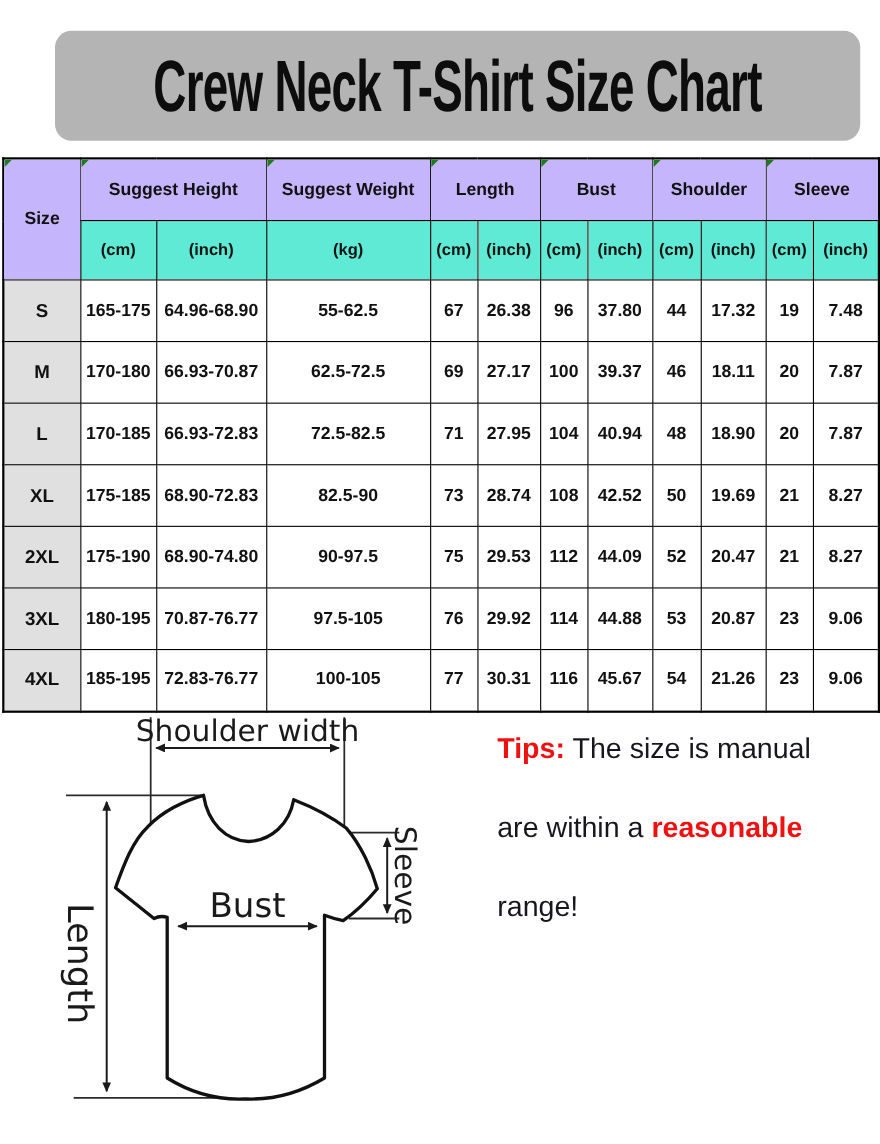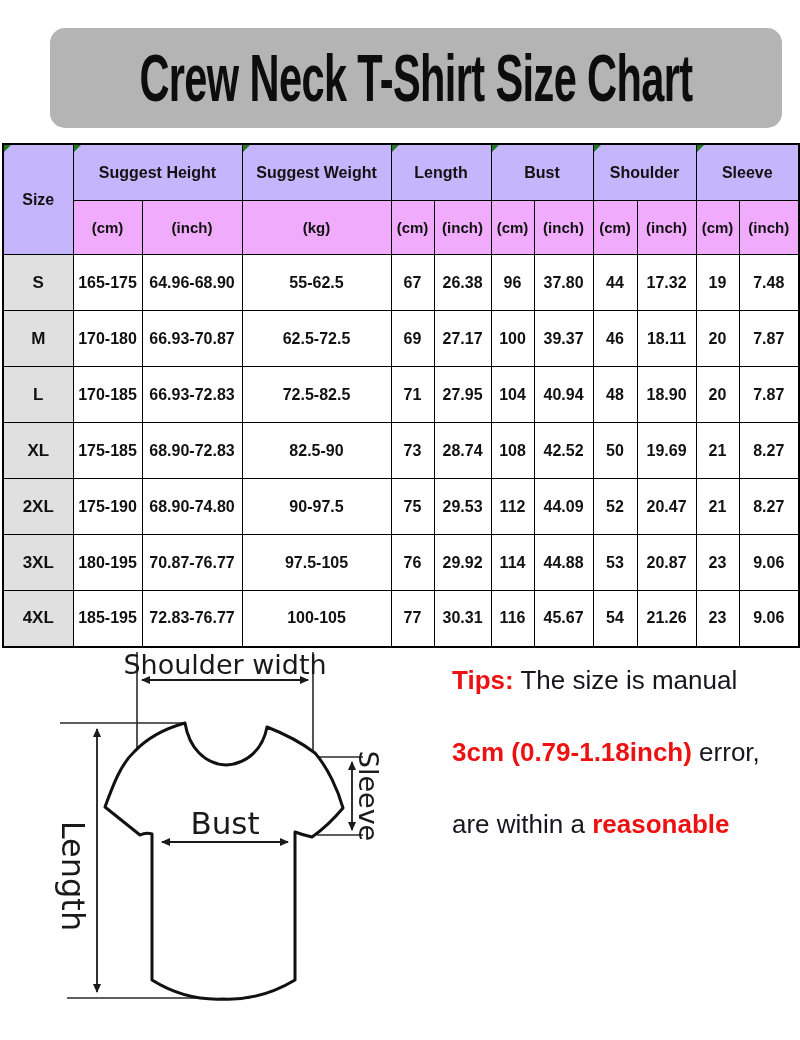--- a/index.html
+++ b/index.html
@@ -22,21 +22,21 @@
   table.size-table{
     position:absolute;left:2px;top:143px;width:796px;
     border-collapse:collapse;table-layout:fixed;
     border:2px solid #000;
   }
   table.size-table th,table.size-table td{
     border:1.5px solid #000;text-align:center;vertical-align:middle;
     color:#111;padding:0;overflow:hidden;
   }
   thead tr.groups th{height:55px;background:#c4b5fd;font-size:16px;font-weight:700;}
-  thead tr.units th{height:53px;background:#f0abfc;font-size:15px;font-weight:700;}
+  thead tr.units th{height:53px;background:#5eead4;font-size:15px;font-weight:700;}
   tbody tr{height:56px;}
   tbody th.size-cell{background:#e0e0e0;font-size:17px;font-weight:700;}
   tbody td{background:#ffffff;font-size:16px;font-weight:700;}
   .red{color:#ee1111;}
   .tri{position:relative;}
   .tri::before{
     content:"";position:absolute;top:0;left:0;width:0;height:0;
     border-top:7px solid #1f7a1f;border-right:7px solid transparent;
   }
   
@@ -237,15 +237,15 @@
   </g>
 
   <text class="d-label" x="200" y="26" text-anchor="middle" font-size="27">Shoulder width</text>
   <text class="d-label" x="200" y="186" text-anchor="middle" font-size="31">Bust</text>
   <text class="d-label" x="343" y="157" text-anchor="middle" font-size="27" transform="rotate(90 343 148)">Sleeve</text>
   <text class="d-label" x="48" y="239" text-anchor="middle" font-size="32" transform="rotate(90 48 228)">Length</text>
 </svg>
 
 <div class="tips">
   <div class="tip-line"><span class="rb">Tips:</span><span> The size is manual</span></div>
-  <div class="tip-line"><span class="rb">3cm (0.79-1.18inch)</span><span> error,</span></div>
   <div class="tip-line"><span>are within a </span><span class="rb">reasonable</span></div>
+  <div class="tip-line"><span>range!</span></div>
 </div>
 
 </body></html>

